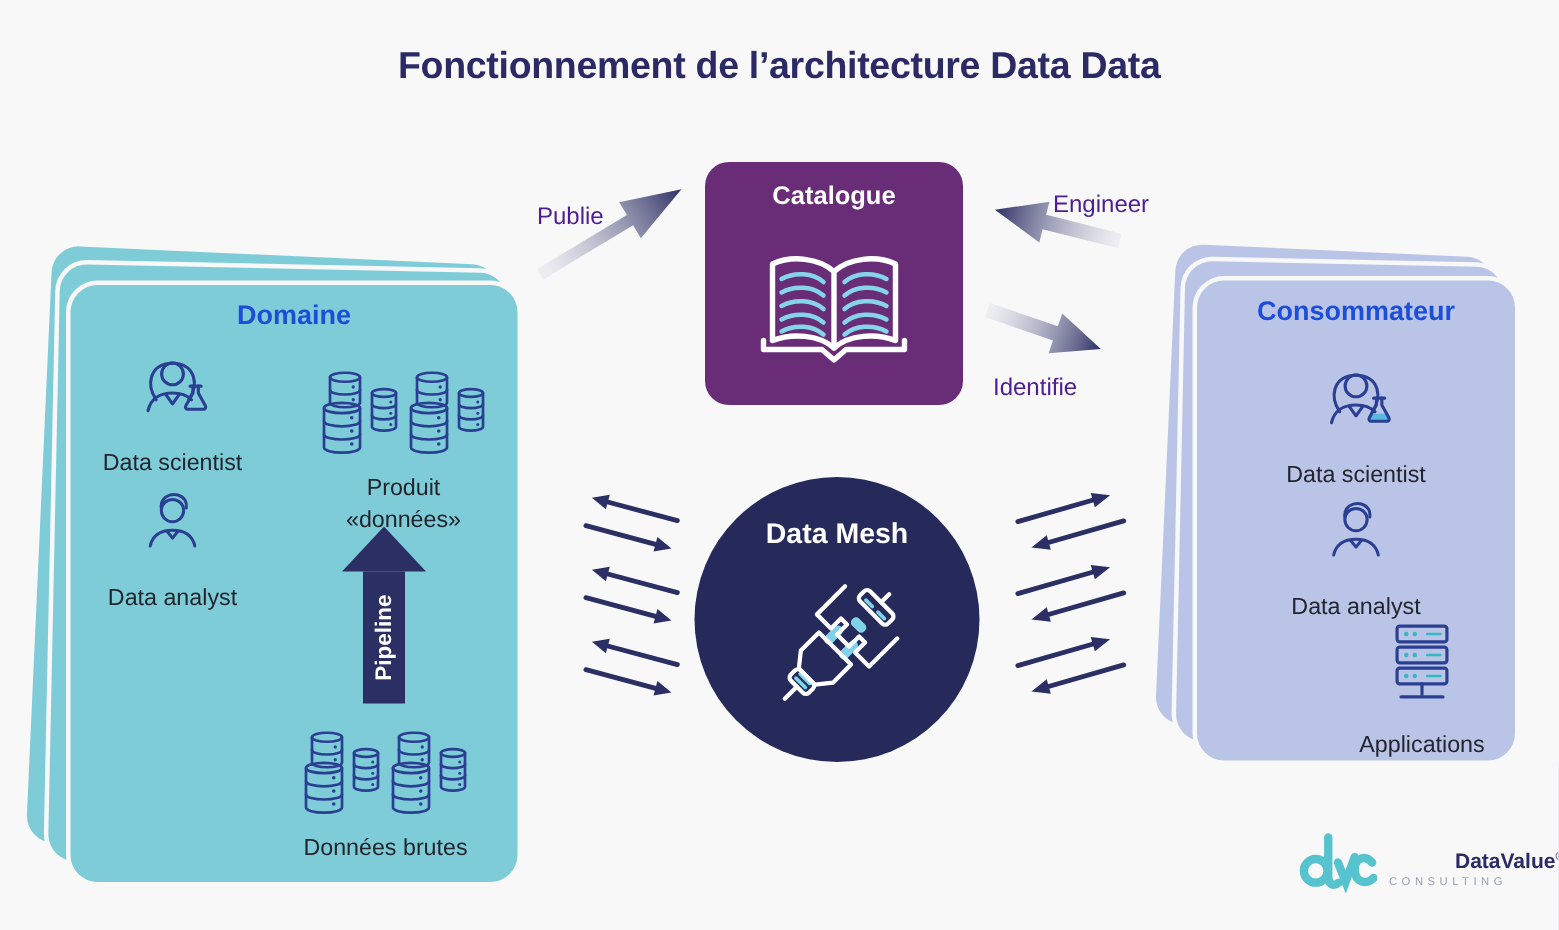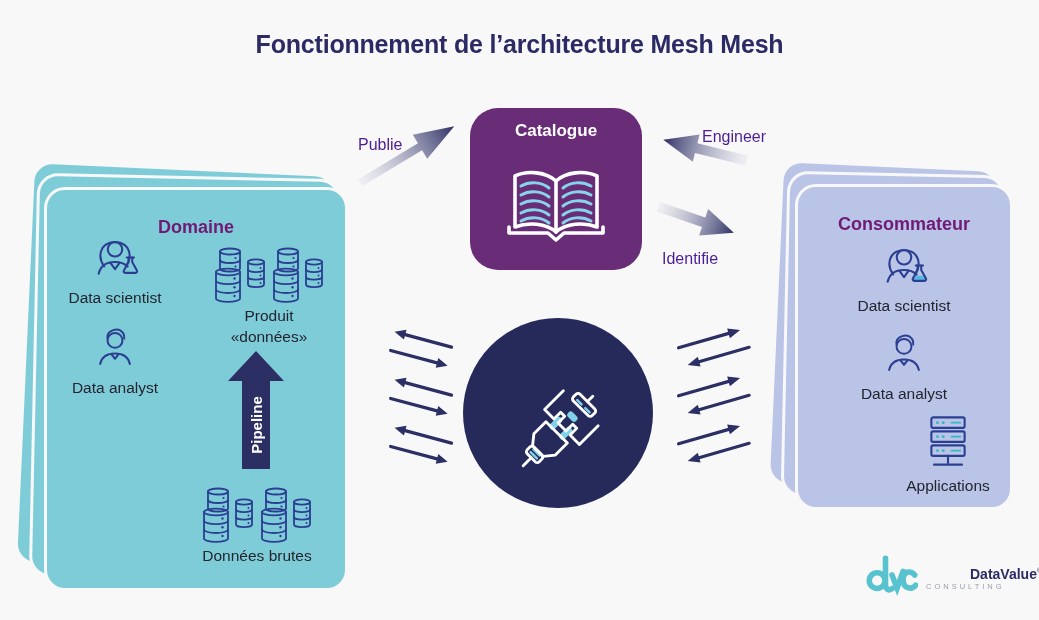--- a/index.html
+++ b/index.html
@@ -13,37 +13,37 @@
 
   
   .stack{position:absolute;}
   .layer{position:absolute;inset:0;border-radius:18px;box-shadow:0 0 0 3px #f8f8f9;}
   .stack.domain .layer{background:#7fccd9;}
   .stack.consumer .layer{background:#b9c4e7;}
   .layer.b1{transform:translate(-11px,-11px) rotate(1.2deg);}
   .layer.b2{transform:translate(-21px,-20px) rotate(2.6deg);}
   .layer.front{transform:none;}
 
-  .card-title{position:absolute;left:0;right:0;top:27px;text-align:center;
-    font-size:18px;font-weight:800;color:#701a75;}
-
-  .item{position:absolute;display:flex;flex-direction:column;align-items:center;gap:2px;}
+  .card-title{position:absolute;left:0;right:0;top:10px;text-align:center;
+    font-size:18px;font-weight:800;color:#1d4ed8;}
+
+  .item{position:absolute;display:flex;flex-direction:column;align-items:center;gap:12px;}
   .item .lbl{font-size:15.5px;color:#22252e;white-space:nowrap;line-height:21px;text-align:center;}
 
   
   .pipeline{position:absolute;left:181px;top:161px;width:56px;height:118px;}
   .pipeline .head{width:0;height:0;margin:0 auto;border-left:28px solid transparent;
     border-right:28px solid transparent;border-bottom:30px solid #2b2f63;}
   .pipeline .pbody{width:28px;height:88px;background:#2b2f63;margin:0 auto;position:relative;}
   .pipeline .plabel{position:absolute;left:50%;top:50%;transform:translate(-50%,-50%) rotate(-90deg);
     color:#ffffff;font-weight:800;font-size:15px;white-space:nowrap;}
 
   
   .catalogue{position:absolute;left:470px;top:108px;width:172px;height:162px;
-    background:#692d78;border-radius:28px;}
+    background:#692d78;border-radius:16px;}
   .catalogue .cat-title{position:absolute;left:0;right:0;top:13px;text-align:center;
     color:#fff;font-size:17px;font-weight:800;}
 
   
   .mesh{position:absolute;left:463px;top:318px;width:190px;height:190px;border-radius:50%;
     background:#262a5b;}
   .mesh .mesh-title{position:absolute;left:0;right:0;top:28px;text-align:center;
     color:#fff;font-size:19px;font-weight:800;}
 
   .flow-label{position:absolute;font-size:16px;color:#4c1d95;white-space:nowrap;}
@@ -196,21 +196,21 @@
           <rect x="90" y="42" width="10" height="28" rx="3"></rect>
           <path d="M100 56 h8"></path>
         </g>
       </g>
     </symbol>
   </defs>
 </svg>
 
 <div id="stage">
 
-  <div class="main-title">Fonctionnement de l’architecture Mesh Mesh</div>
+  <div class="main-title">Fonctionnement de l’architecture Data Data</div>
 
   <div class="stack domain" style="left:47px;top:190px;width:298px;height:398px;">
     <div class="layer b2"></div>
     <div class="layer b1"></div>
     <div class="layer front">
       <div class="card-title">Domaine</div>
 
       <div class="item" style="left:8px;top:33px;width:120px;">
         <span><svg width="60" height="58" viewBox="0 0 64 64">
               <use href="#i-scientist"></use>
@@ -296,20 +296,21 @@
         <linearGradient id="gi" x1="0" y1="0" x2="1" y2="0">
       <stop offset="0" stop-color="#aeaec6" stop-opacity="0.12"></stop>
           <stop offset="1" stop-color="#2d3064"></stop>
     </linearGradient>
       </defs>
     <polygon points="0,13 48,13 48,4 80,18 48,32 48,23 0,23" fill="url(#gi)"></polygon>
   </svg>
   <div class="flow-label" style="left:662px;top:250px;">Identifie</div>
 
   <div class="mesh">
+    <div class="mesh-title">Data Mesh</div>
     <span class="abs" style="left:42px;top:60px;">
       <svg width="106" height="106" viewBox="0 0 112 112">
           <use href="#i-plug"></use>
         </svg>
     </span>
   </div>
 
   <svg class="pair" style="left:388px;top:331px;transform:rotate(15deg);" width="64" height="36" viewBox="0 0 64 36">
     <g stroke="#2b2f63" stroke-width="3.2" stroke-linecap="round">
         <line x1="62" y1="8" x2="12" y2="8"></line>

